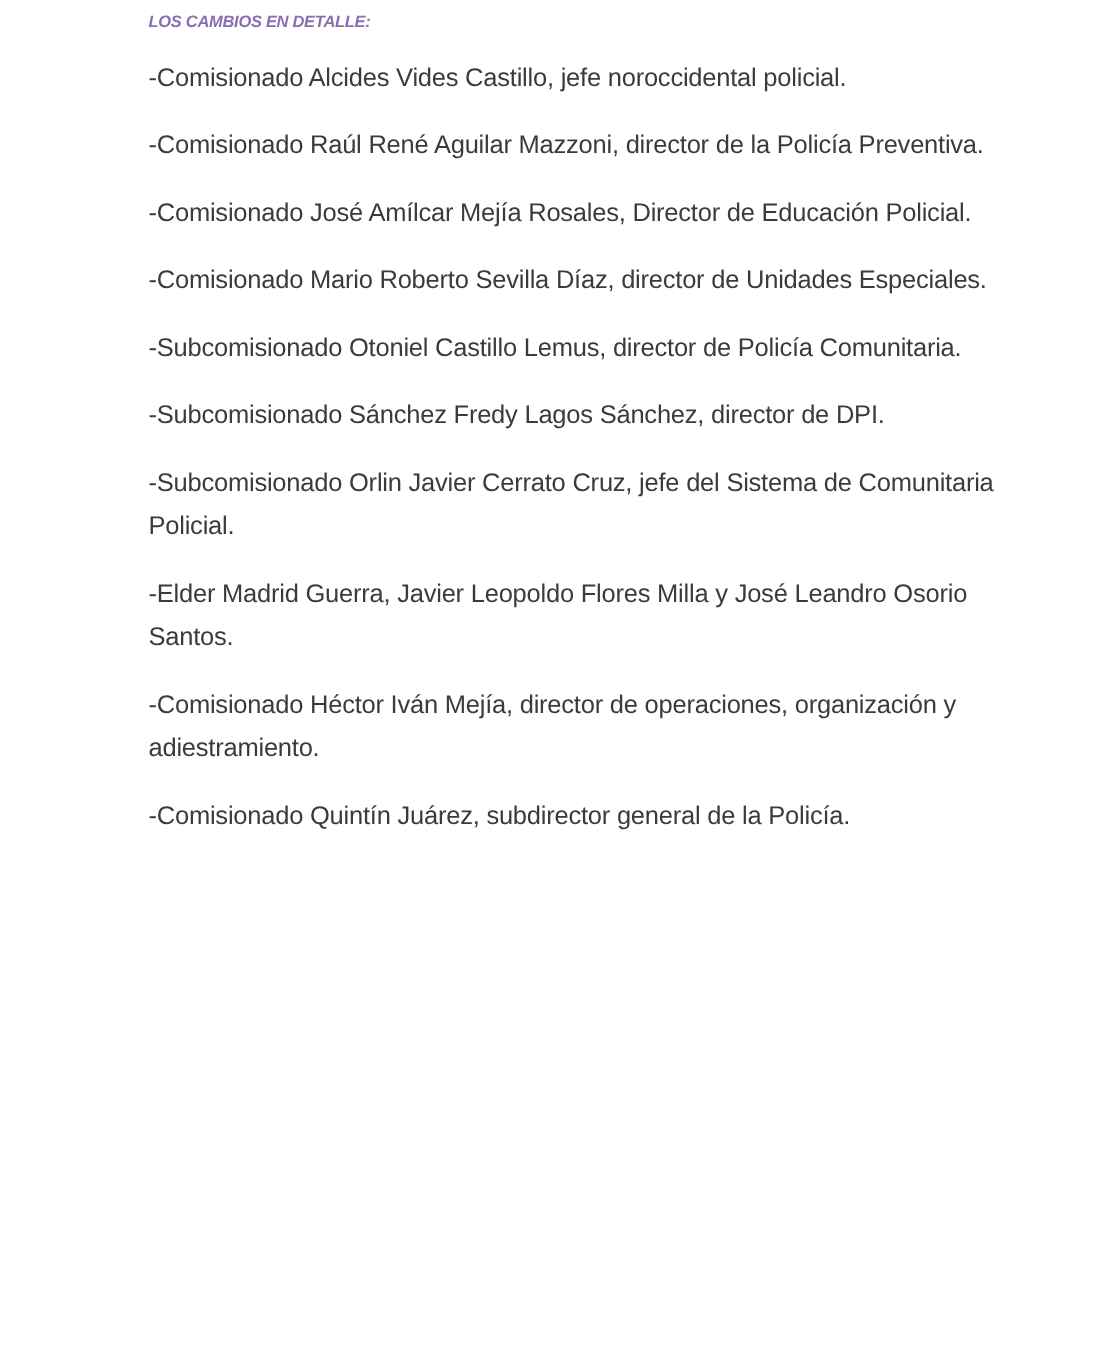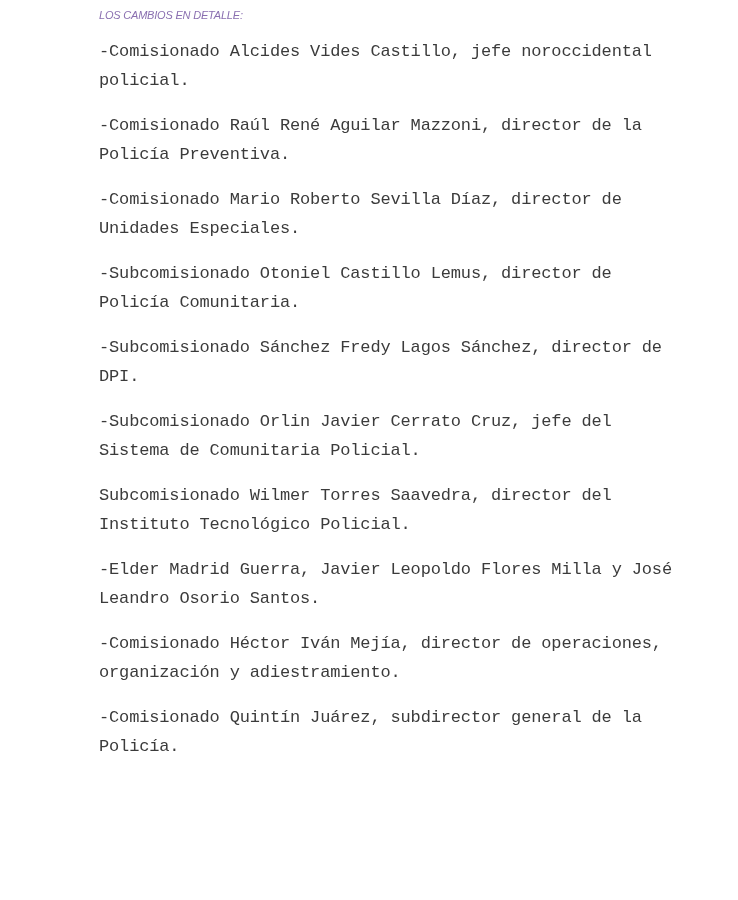--- a/index.html
+++ b/index.html
@@ -17,51 +17,50 @@
     }
     .page {
       position: absolute;
       left: 99px;
       top: 8px;
       width: 590px;
     }
     .heading {
       font-size: 11px;
       font-style: italic;
-      font-weight: normal;
+      font-weight: bold;
       color: #8a6fb0;
       letter-spacing: -0.2px;
       margin: 0 0 15px 0;
       height: 14px;
       line-height: 14px;
     }
     .items {
       list-style: none;
       margin: 0;
       padding: 0;
-      font-family: Liberation Mono, monospace;
     }
     .item {
       font-size: 17px;
       line-height: 29px;
       margin: 0 0 16px 0;
       color: #3b3b3b;
       letter-spacing: -0.15px;
     }
   </style>
 </head>
 <body>
 
 <div class="page">
   <div class="heading">LOS CAMBIOS EN DETALLE:</div>
   <ul class="items">
     <li class="item">-Comisionado Alcides Vides Castillo, jefe noroccidental policial.</li>
     <li class="item">-Comisionado Raúl René Aguilar Mazzoni, director de la Policía Preventiva.</li>
+    <li class="item">-Comisionado José Amílcar Mejía Rosales, Director de Educación Policial.</li>
     <li class="item">-Comisionado Mario Roberto Sevilla Díaz, director de Unidades Especiales.</li>
     <li class="item">-Subcomisionado Otoniel Castillo Lemus, director de Policía Comunitaria.</li>
     <li class="item">-Subcomisionado Sánchez Fredy Lagos Sánchez, director de DPI.</li>
     <li class="item">-Subcomisionado Orlin Javier Cerrato Cruz, jefe del Sistema de Comunitaria Policial.</li>
-    <li class="item">Subcomisionado Wilmer Torres Saavedra, director del Instituto Tecnológico Policial.</li>
     <li class="item">-Elder Madrid Guerra, Javier Leopoldo Flores Milla y José Leandro Osorio Santos.</li>
     <li class="item">-Comisionado Héctor Iván Mejía, director de operaciones, organización y adiestramiento.</li>
     <li class="item">-Comisionado Quintín Juárez, subdirector general de la Policía.</li>
   </ul>
 </div>
 
 </body></html>

